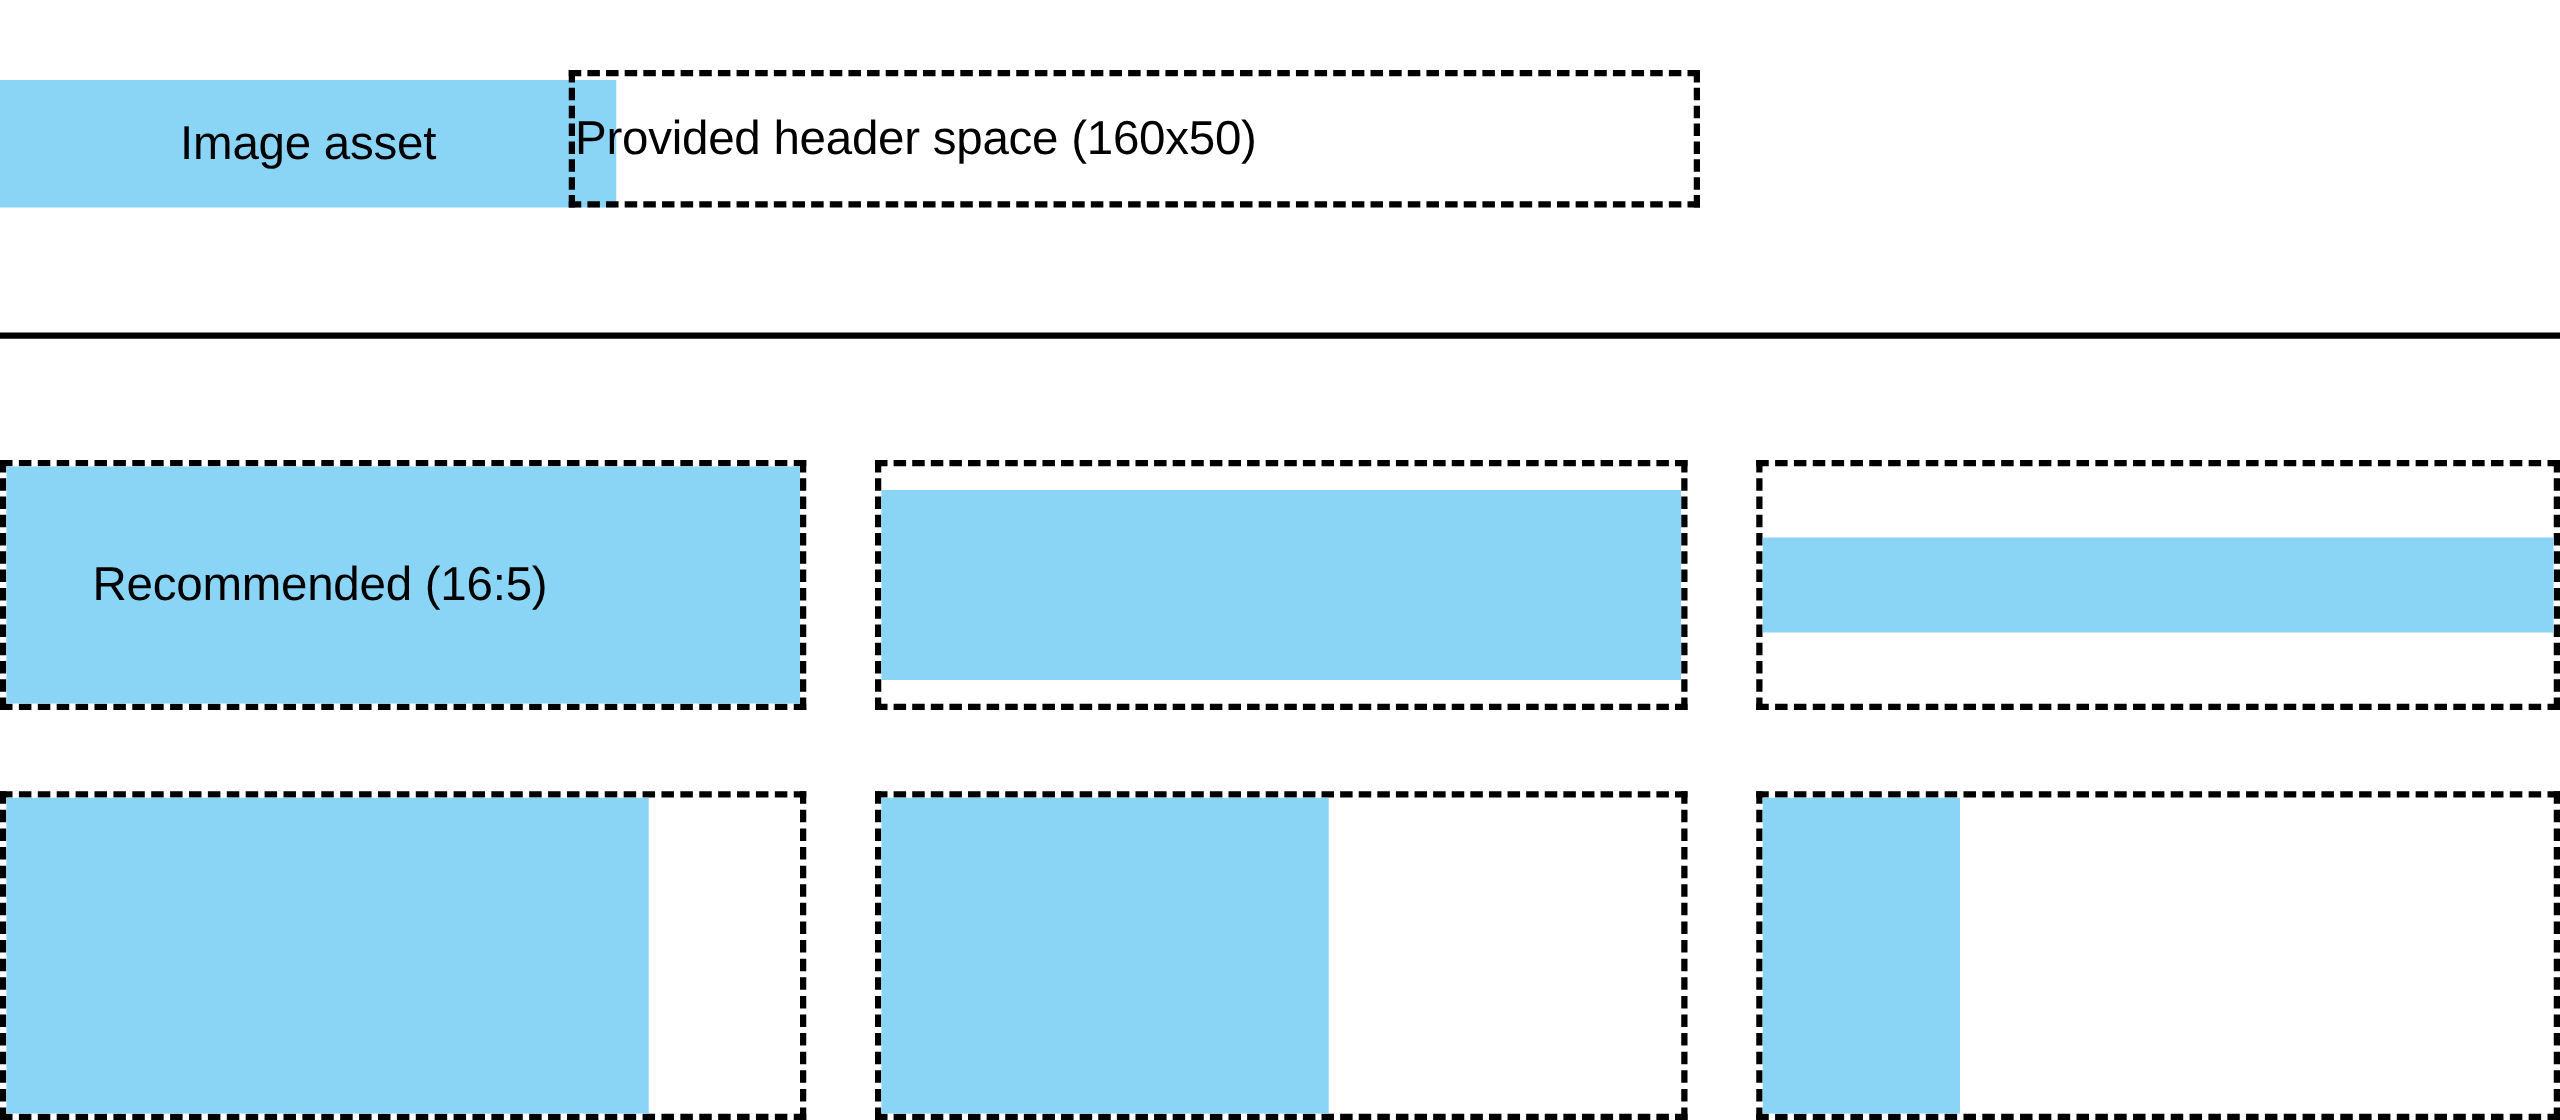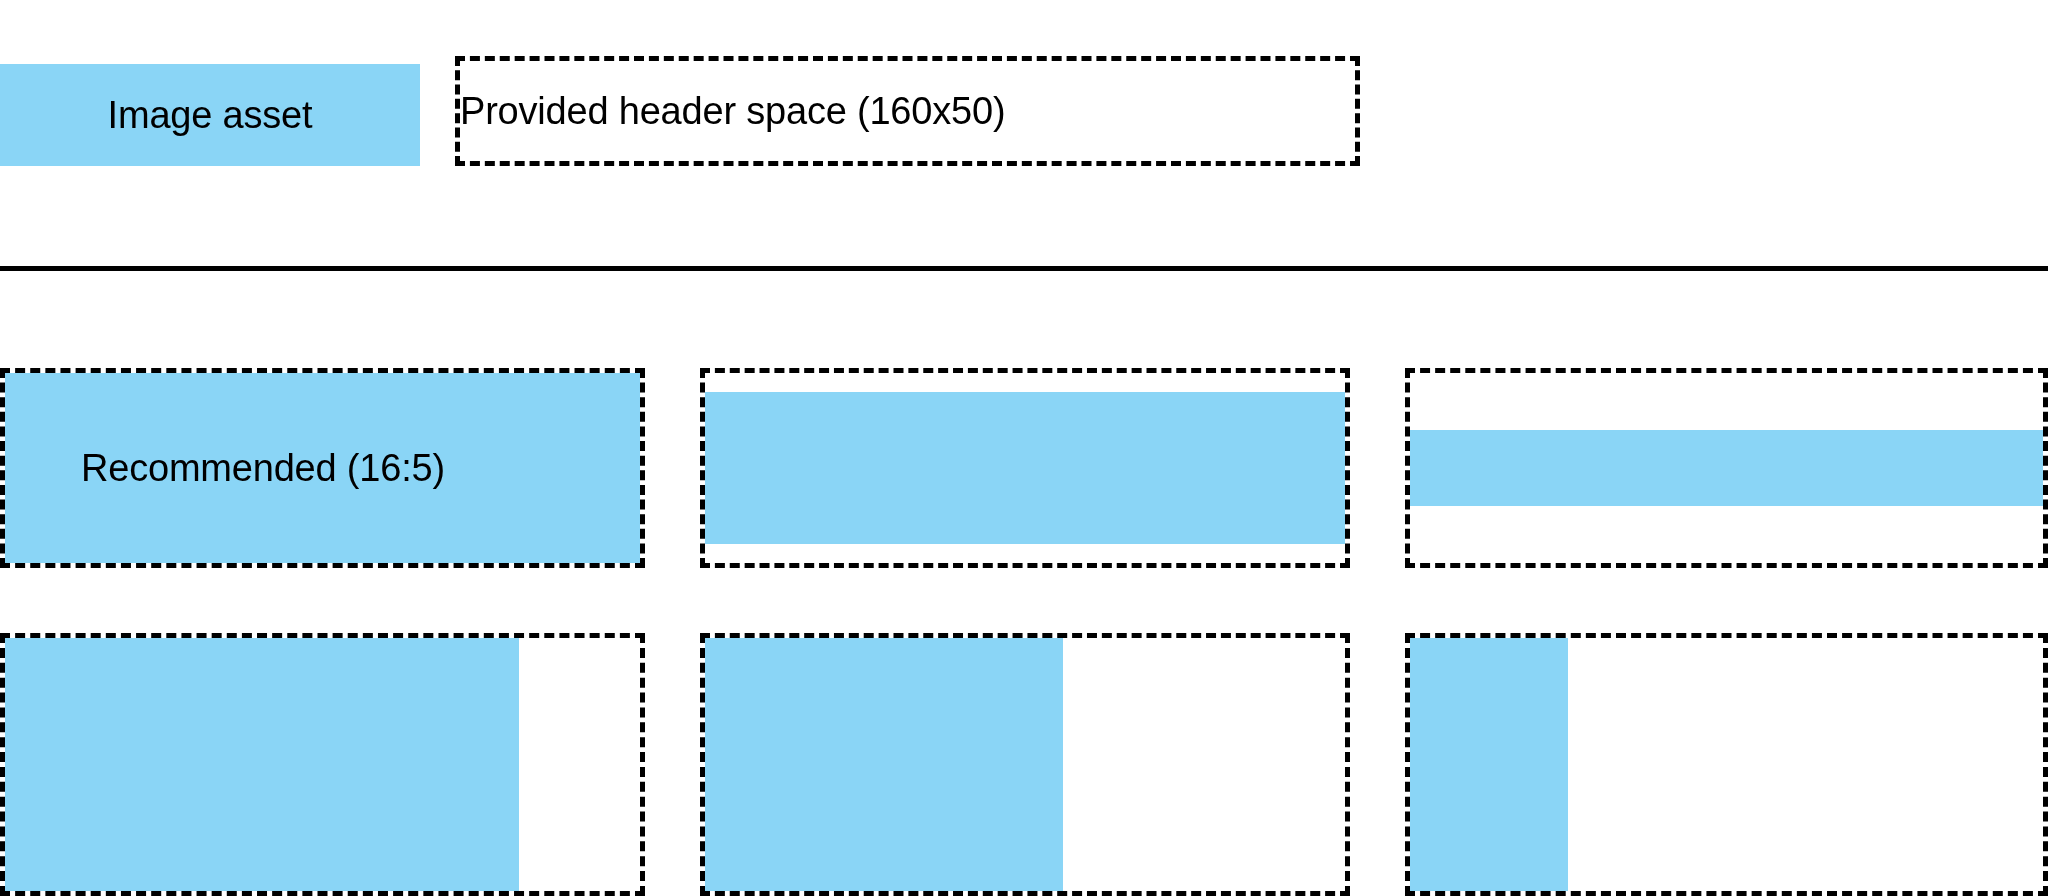--- a/index.html
+++ b/index.html
@@ -27,21 +27,21 @@
     left: 0;
     top: 0;
     width: 2048px;
     height: 268px;
   }
 
   .asset-swatch {
     position: absolute;
     left: 0;
     top: 64px;
-    width: 420px;
+    width: 493px;
     height: 102px;
     background: var(--asset-blue, #8ad5f6);
     display: flex;
     align-items: center;
     justify-content: center;
     box-sizing: border-box;
   }
 
   .asset-swatch-label {
     font-size: 38px;
@@ -115,29 +115,28 @@
 
   .cell-label {
     position: absolute;
     left: 0;
     top: 0;
     width: 100%;
     height: 100%;
     display: flex;
     align-items: center;
     justify-content: flex-start;
-    padding-left: 41px;
+    padding-left: 69px;
     box-sizing: border-box;
     font-size: 38px;
     line-height: 1;
     color: #000000;
     letter-spacing: -0.2px;
     white-space: nowrap;
     pointer-events: none;
-    margin-left: 35px;
   }
 </style>
 </head>
 <body style="background: rgb(255, 255, 255);">
 
 <div id="canvas">
 
   <div class="header-row">
 
     <div class="asset-swatch">

